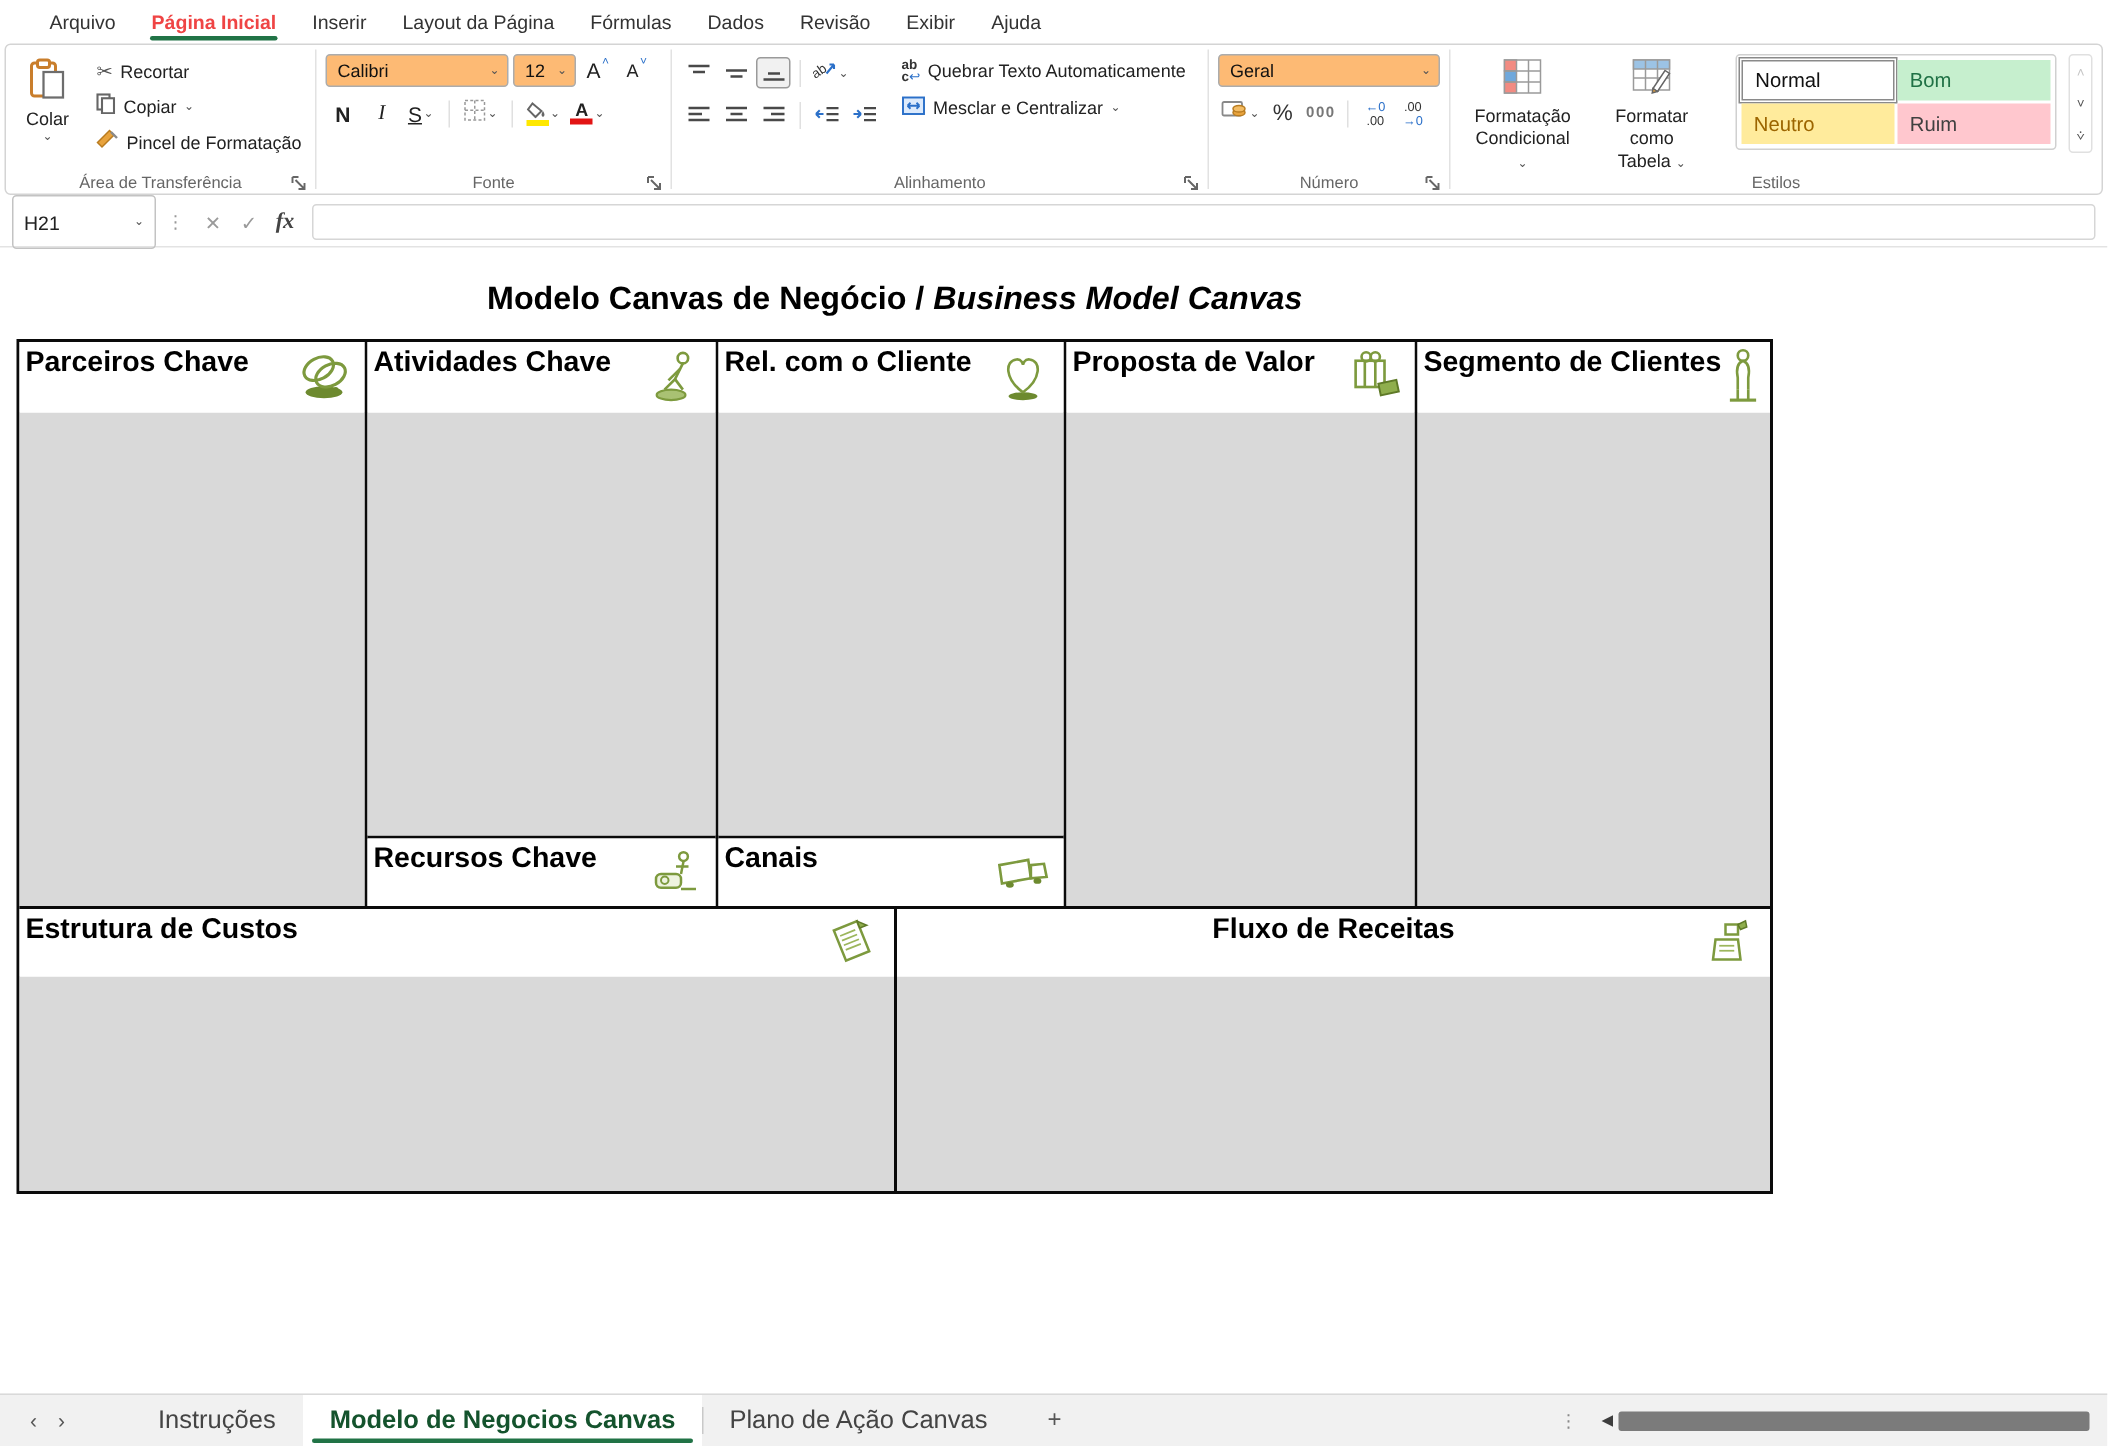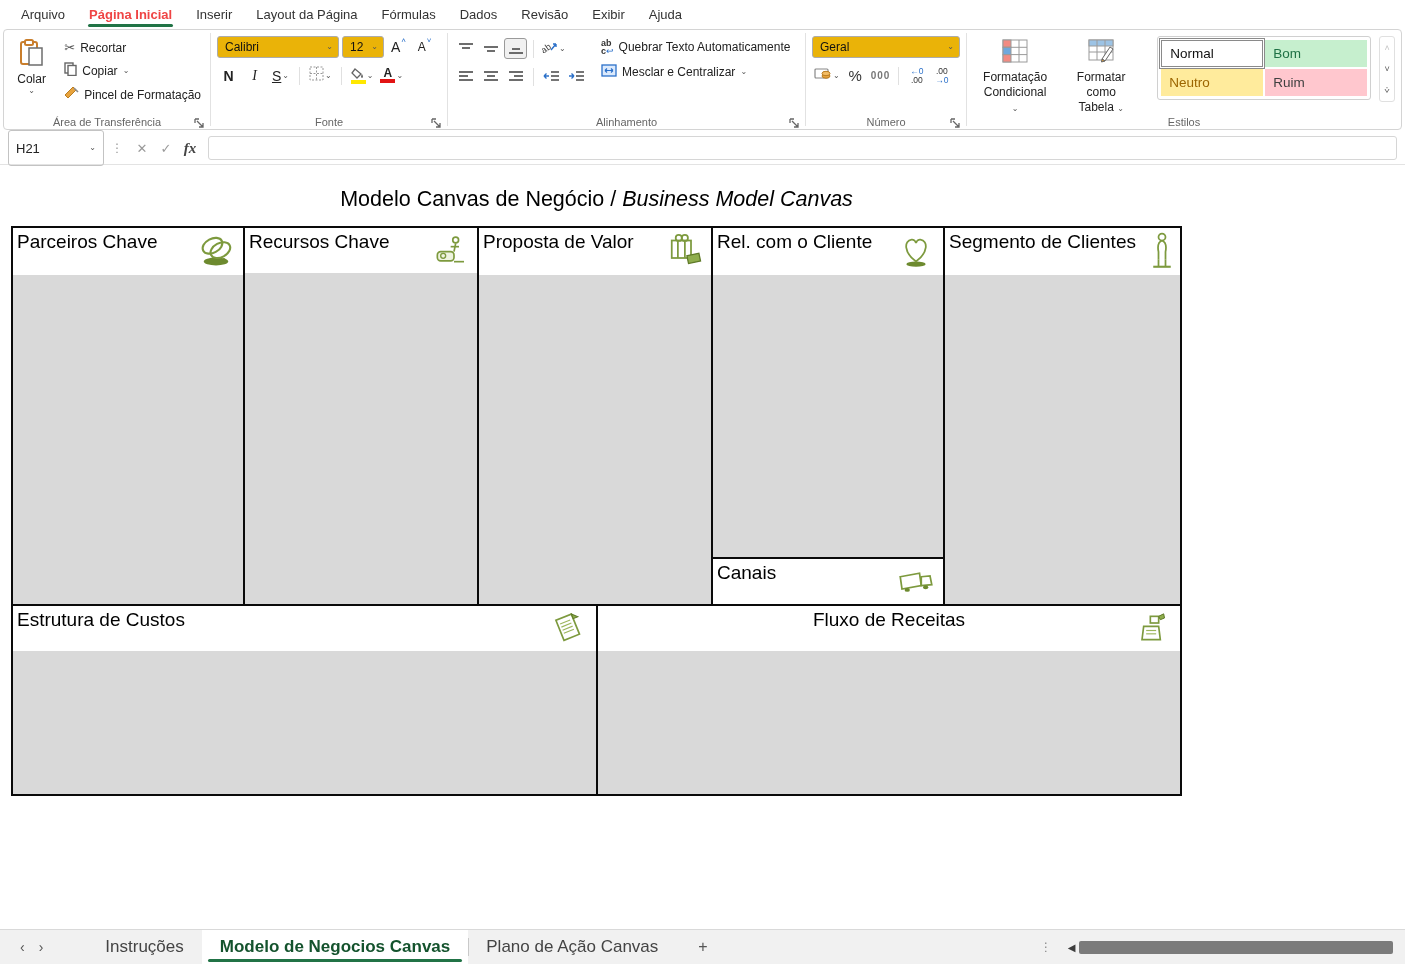--- a/index.html
+++ b/index.html
@@ -4,38 +4,38 @@
 <style>
   * { box-sizing: border-box; }
   html,body { margin:0; padding:0; }
   body {
     width:1405px; height:964px; position:relative; overflow:hidden;
     background:#fff; color:#222;
     font-family:"Liberation Sans", sans-serif;
   }
 
   
-  .menubar { position:absolute; top:0; left:3px; right:0; height:29px;
+  .menubar { position:absolute; top:0; left:15px; right:0; height:29px;
     display:flex; align-items:stretch; padding-left:6px; background:#fff; }
   .menu-tab { display:flex; align-items:center; padding:0 12px; font-size:13px;
     color:#333; position:relative; white-space:nowrap; }
   .menu-tab.active { font-weight:700; color:#ef4444; }
   .menu-tab.active::after { content:""; position:absolute; left:11px; right:11px;
     bottom:2px; height:3px; background:#217346; border-radius:2px; }
 
   
   .ribbon { position:absolute; top:29px; left:3px; right:3px; height:101px;
     border:1px solid #d4d4d4; border-radius:4px; background:#fff; display:flex; }
   .rgroup { position:relative; padding:6px 6px 16px 6px; height:100%; }
   .rsep { width:1px; background:#e2e2e2; margin:3px 0; }
   .rgroup-label { position:absolute; bottom:1px; left:0; right:0; text-align:center;
     font-size:11px; color:#666; }
   .launcher { position:absolute; bottom:3px; right:5px; width:11px; height:11px; }
   .chev { font-size:8px; color:#555; line-height:1; }
-  .combo { height:22px; border:1px solid #acacac; border-radius:3px; background:#eab308;
+  .combo { height:22px; border:1px solid #acacac; border-radius:3px; background:#fdba74;
     display:flex; align-items:center; justify-content:space-between;
     padding:0 5px 0 7px; font-size:12px; color:#111; }
   .icon-btn { height:21px; min-width:23px; display:flex; align-items:center;
     justify-content:center; border-radius:3px; padding:0 2px; gap:1px; }
   .icon-btn.selected { border:1px solid #9a9a9a; background:#f1f1f1; }
   .rlabel-btn { display:flex; align-items:center; gap:5px; font-size:12px;
     color:#222; padding:1px 3px; white-space:nowrap; }
 
   
   .g-clip { width:206px; display:flex; gap:8px; }
@@ -98,21 +98,21 @@
     padding:0 7px; font-size:13px; }
   .fdots { color:#999; font-size:12px; margin:0 7px; letter-spacing:0; }
   .fbtn { width:24px; height:22px; display:flex; align-items:center; justify-content:center;
     color:#9a9a9a; font-size:13px; }
   .fx { font-family:"Liberation Serif", serif; font-style:italic; font-weight:700;
     color:#444; font-size:15px; }
   .formula-input { flex:1; height:24px; border:1px solid #d6d6d6; border-radius:3px;
     margin-left:6px; background:#fff; font-size:13px; padding:0 6px; }
 
   
-  .sheet { position:absolute; top:166px; left:0; right:0; bottom:35px; background:#fff; }
+  .sheet { position:absolute; top:166px; left:0; right:0; bottom:35px; background:#fff;font-weight:bold; }
   .sheet-title { position:absolute; top:21px; left:11px; width:1171px; text-align:center;
     font-size:21.5px; color:#000; }
   .sheet-title .en { font-style:italic; }
 
   .bmc { position:absolute; top:60px; left:11px; width:1171px; height:570px;
     border:2px solid #0a0a0a; display:flex; flex-direction:column; }
   .bmc-top { display:flex; height:376px; }
   .bmc-bottom { display:flex; flex:1; border-top:2px solid #0a0a0a; }
   .bmc-col { height:100%; display:flex; flex-direction:column; }
   .br2 { border-right:2px solid #0a0a0a; }
@@ -527,83 +527,100 @@
                   <ellipse cx="29" cy="23" rx="12" ry="8" transform="rotate(-28 29 23)"></ellipse>
                 </g>
               </svg>
             </span>
           </div>
           <div class="sec-body"></div>
         </div>
       </div>
 
       <div class="bmc-col w2 br2">
+        <div class="section split-top">
+          <div class="sec-header">
+            <span class="sec-title">Atividades Chave</span>
+            <span class="sec-icon">
+              <svg width="42" height="42" viewBox="0 0 48 48">
+                <g fill="none" stroke="#7d9a3e" stroke-width="2">
+                  <circle cx="30" cy="10" r="4"></circle>
+                  <path d="M30 14 L24 26 L16 34"></path>
+                  <path d="M28 18 L19 27"></path>
+                  <path d="M24 26 L30 34"></path>
+                </g>
+                <ellipse cx="21" cy="38" rx="11" ry="4" fill="#a9c173" stroke="#7d9a3e" stroke-width="1.6"></ellipse>
+              </svg>
+            </span>
+          </div>
+          <div class="sec-body"></div>
+        </div>
         <div class="section split-bottom">
           <div class="sec-header short">
             <span class="sec-title">Recursos Chave</span>
             <span class="sec-icon">
               <svg width="40" height="40" viewBox="0 0 48 48">
                 <g fill="none" stroke="#7d9a3e" stroke-width="2">
                   <circle cx="32" cy="12" r="3.5"></circle>
                   <path d="M32 16 L30 26"></path>
                   <path d="M26 20 L36 20"></path>
                 </g>
                 <rect x="10" y="26" width="20" height="11" rx="4" fill="#eef3df" stroke="#7d9a3e" stroke-width="2"></rect>
                 <circle cx="17" cy="31" r="3" fill="none" stroke="#7d9a3e" stroke-width="1.6"></circle>
                 <line x1="30" y1="38" x2="42" y2="38" stroke="#7d9a3e" stroke-width="2"></line>
               </svg>
             </span>
           </div>
           <div class="sec-body"></div>
         </div>
       </div>
 
+      <div class="bmc-col w4 br2">
+        <div class="section split-top">
+          <div class="sec-header">
+            <span class="sec-title">Rel. com o Cliente</span>
+            <span class="sec-icon">
+              <svg width="42" height="42" viewBox="0 0 48 48">
+                <ellipse cx="24" cy="39" rx="11" ry="3" fill="#6d8a2f"></ellipse>
+                <path d="M24 36 C10 26 10 12 19 11 C23 10.5 24 15 24 15 C24 15 25 10.5 29 11 C38 12 38 26 24 36 Z" fill="#fff" stroke="#7d9a3e" stroke-width="2"></path>
+              </svg>
+            </span>
+          </div>
+          <div class="sec-body"></div>
+        </div>
+        <div class="section split-bottom">
+          <div class="sec-header short">
+            <span class="sec-title">Canais</span>
+            <span class="sec-icon">
+              <svg width="42" height="42" viewBox="0 0 48 48">
+                <g fill="#fff" stroke="#7d9a3e" stroke-width="2">
+                  <path d="M6 18 L28 14 L30 28 L8 32 Z"></path>
+                  <path d="M30 18 L40 17 L42 27 L30 28 Z"></path>
+                </g>
+                <ellipse cx="14" cy="33" rx="3" ry="2.2" fill="#6d8a2f"></ellipse>
+                <ellipse cx="35" cy="30" rx="3" ry="2.2" fill="#6d8a2f"></ellipse>
+              </svg>
+            </span>
+          </div>
+          <div class="sec-body"></div>
+        </div>
+      </div>
+
       <div class="bmc-col w3 br2">
         <div class="section">
           <div class="sec-header">
             <span class="sec-title">Proposta de Valor</span>
             <span class="sec-icon">
               <svg width="42" height="42" viewBox="0 0 48 48">
                 <rect x="10" y="12" width="22" height="20" fill="#fff" stroke="#7d9a3e" stroke-width="2"></rect>
                 <line x1="17" y1="12" x2="17" y2="32" stroke="#7d9a3e" stroke-width="2"></line>
                 <line x1="25" y1="12" x2="25" y2="32" stroke="#7d9a3e" stroke-width="2"></line>
                 <circle cx="18" cy="9" r="3.5" fill="none" stroke="#7d9a3e" stroke-width="2"></circle>
                 <circle cx="25" cy="9" r="3.5" fill="none" stroke="#7d9a3e" stroke-width="2"></circle>
                 <rect x="28" y="28" width="14" height="9" fill="#8fae4d" stroke="#5f7a28" stroke-width="1.5" transform="rotate(-12 35 32)"></rect>
-              </svg>
-            </span>
-          </div>
-          <div class="sec-body"></div>
-        </div>
-      </div>
-
-      <div class="bmc-col w4 br2">
-        <div class="section split-top">
-          <div class="sec-header">
-            <span class="sec-title">Rel. com o Cliente</span>
-            <span class="sec-icon">
-              <svg width="42" height="42" viewBox="0 0 48 48">
-                <ellipse cx="24" cy="39" rx="11" ry="3" fill="#6d8a2f"></ellipse>
-                <path d="M24 36 C10 26 10 12 19 11 C23 10.5 24 15 24 15 C24 15 25 10.5 29 11 C38 12 38 26 24 36 Z" fill="#fff" stroke="#7d9a3e" stroke-width="2"></path>
-              </svg>
-            </span>
-          </div>
-          <div class="sec-body"></div>
-        </div>
-        <div class="section split-bottom">
-          <div class="sec-header short">
-            <span class="sec-title">Canais</span>
-            <span class="sec-icon">
-              <svg width="42" height="42" viewBox="0 0 48 48">
-                <g fill="#fff" stroke="#7d9a3e" stroke-width="2">
-                  <path d="M6 18 L28 14 L30 28 L8 32 Z"></path>
-                  <path d="M30 18 L40 17 L42 27 L30 28 Z"></path>
-                </g>
-                <ellipse cx="14" cy="33" rx="3" ry="2.2" fill="#6d8a2f"></ellipse>
-                <ellipse cx="35" cy="30" rx="3" ry="2.2" fill="#6d8a2f"></ellipse>
               </svg>
             </span>
           </div>
           <div class="sec-body"></div>
         </div>
       </div>
 
       <div class="bmc-col w5">
         <div class="section">
           <div class="sec-header">

